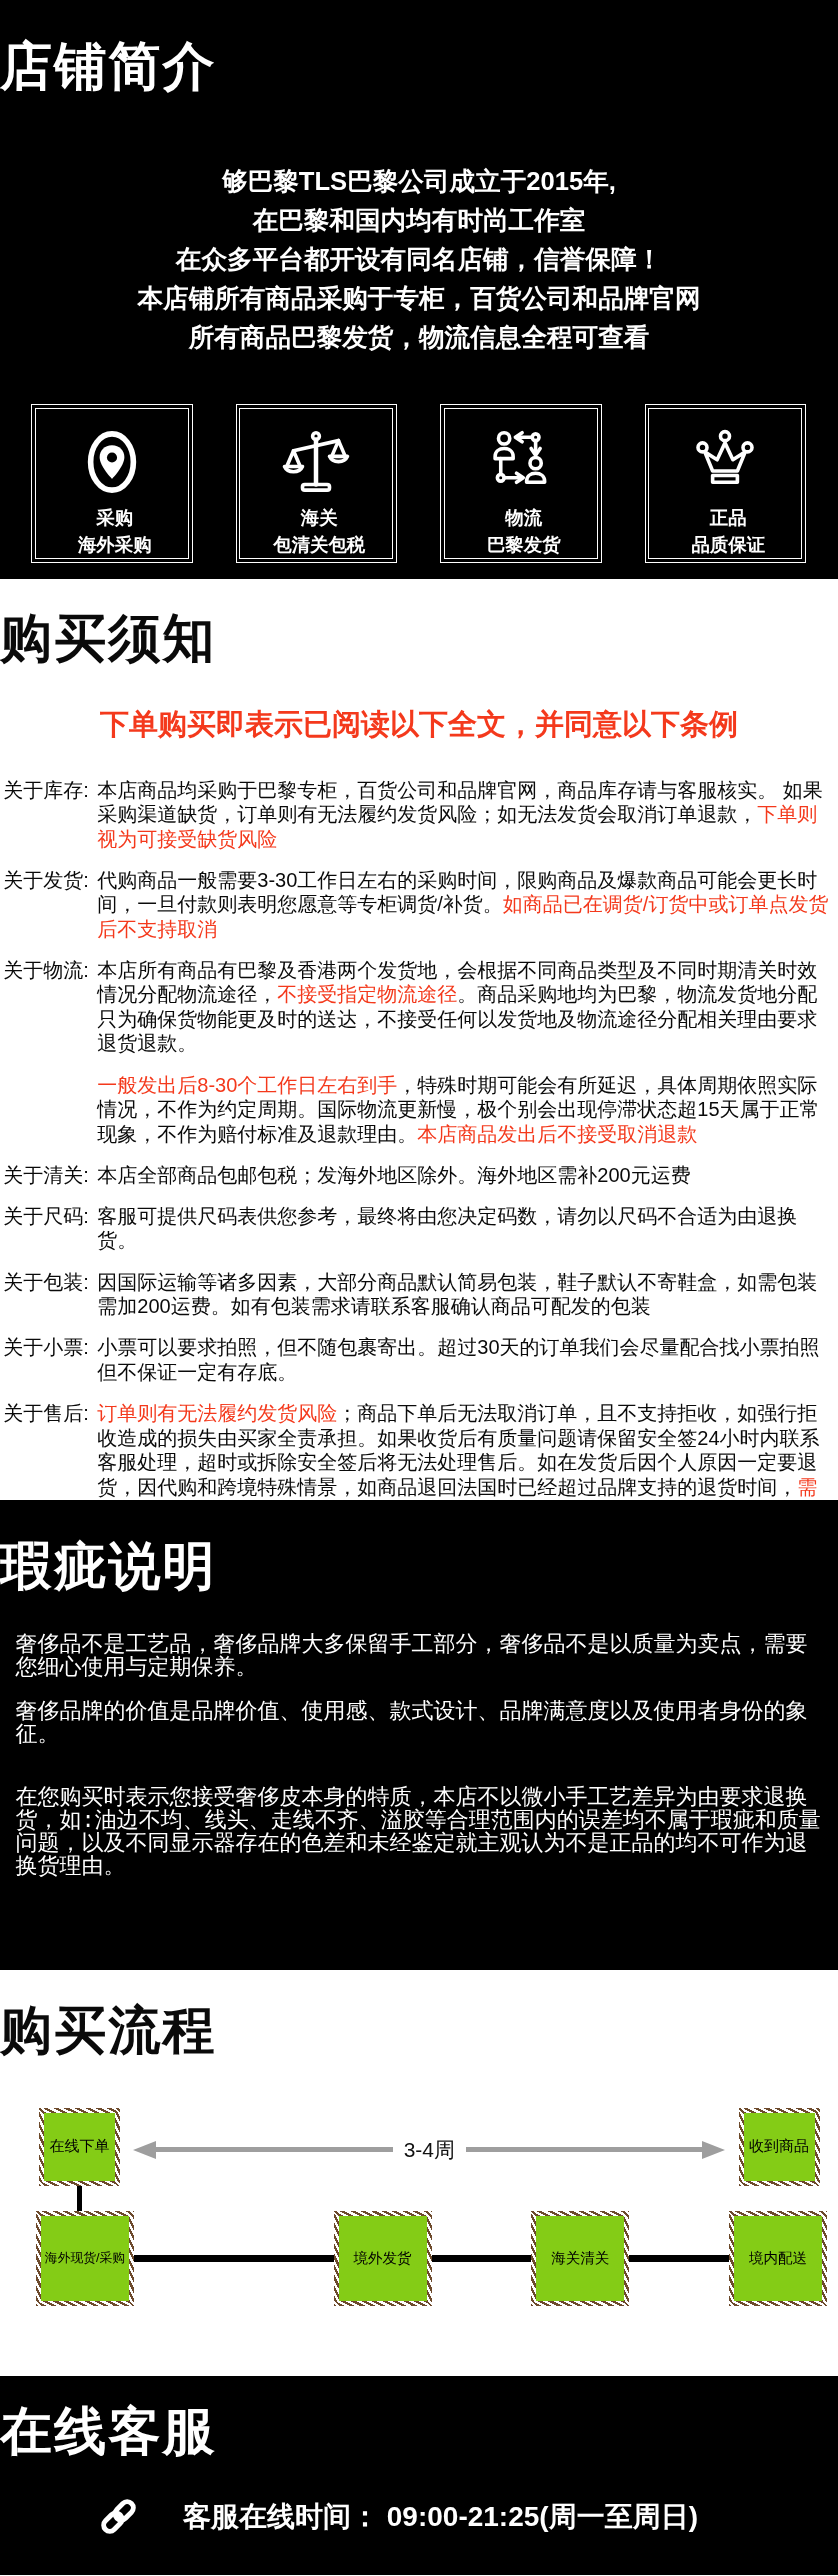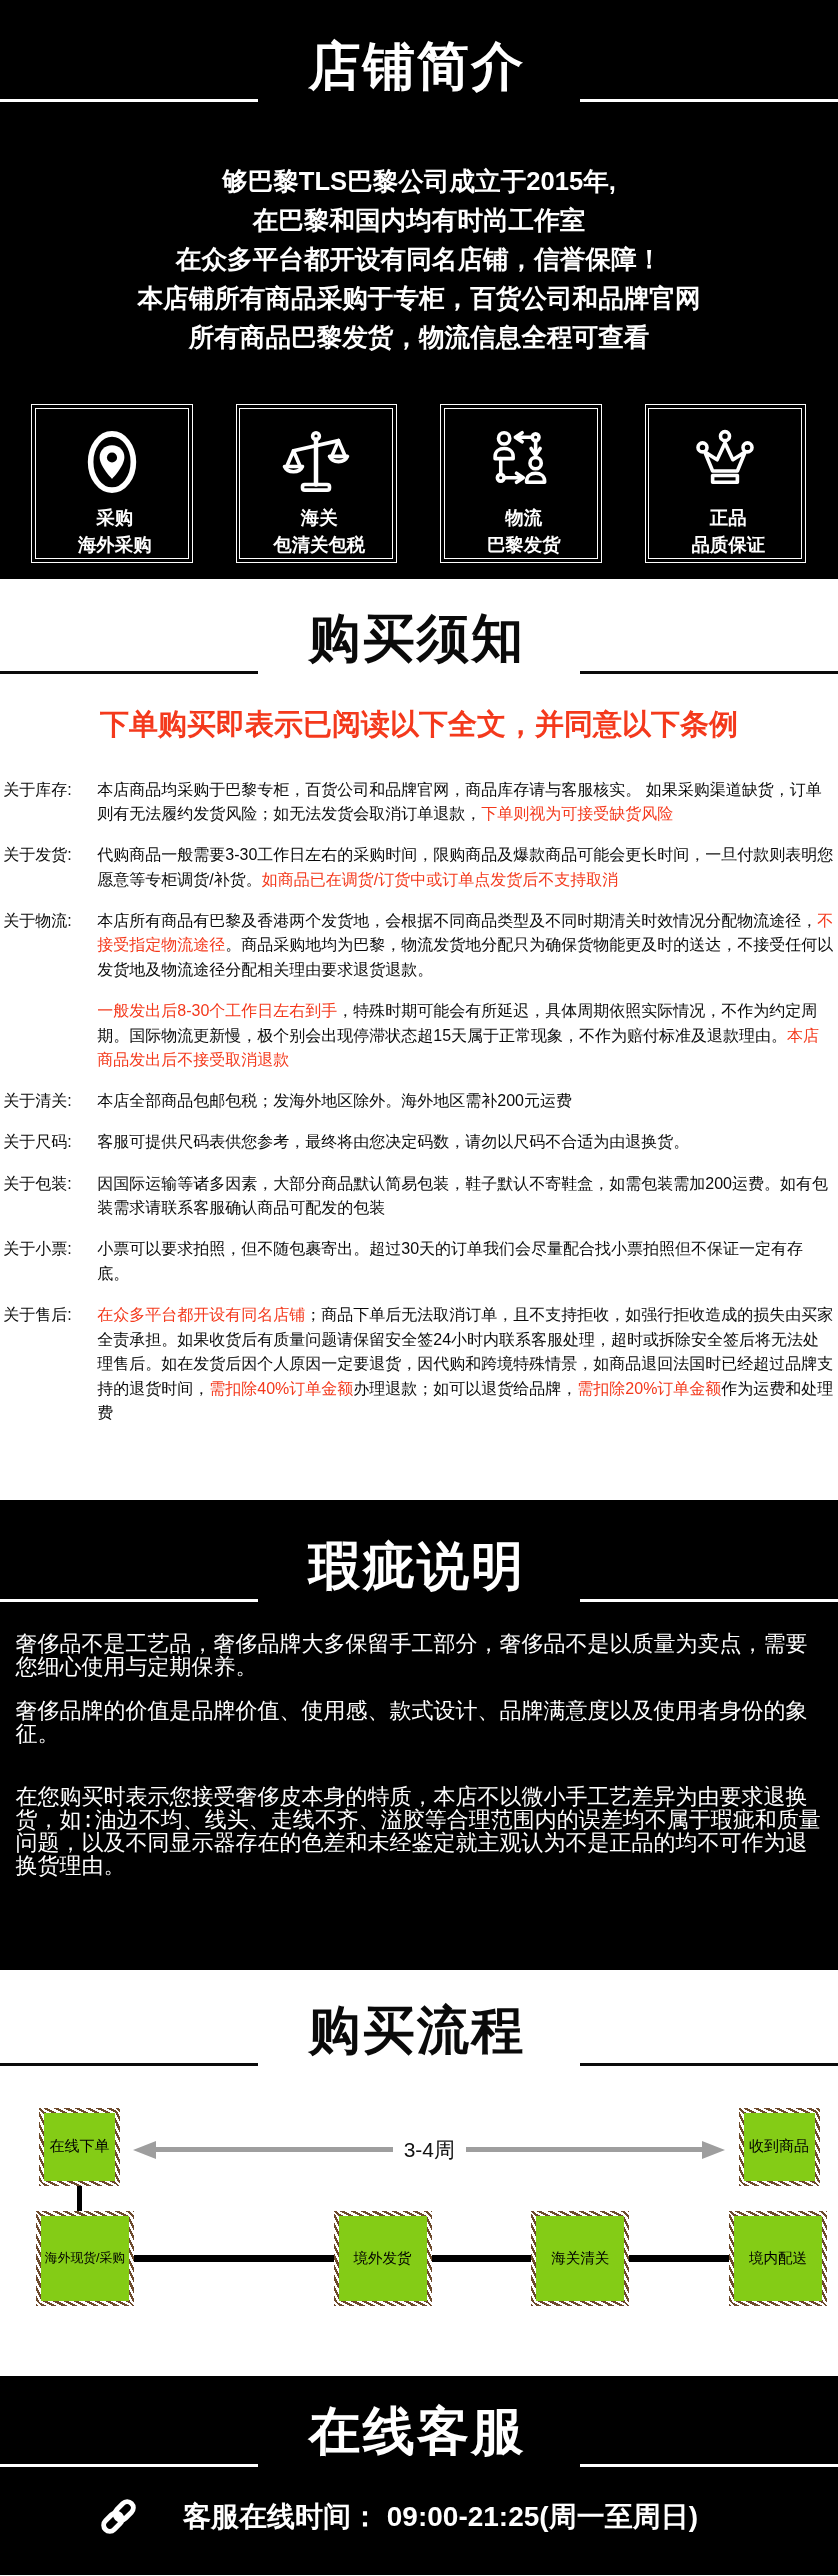--- a/index.html
+++ b/index.html
@@ -2,21 +2,21 @@
 <html style="font-size:9px"><head>
 <meta charset="utf-8">
 <style>
   html,body{margin:0;padding:0;background:#fff;}
   body{width:838px;font-family:"Liberation Sans","DejaVu Sans",sans-serif;-webkit-font-smoothing:antialiased;}
   .sec{overflow:hidden;box-sizing:border-box;}
   .dark{background:#000;color:#fff;}
   .light{background:#fff;color:#0a0a0a;}
 
   
-  .title-row{display:flex;align-items:flex-end;width:100%;}
+  .title-row{display:flex;align-items:flex-start;width:100%;flex-direction:column;}
   .title-row .rule{flex:1;height:2.8px;}
   .dark .rule{background:#fff;}
   .light .rule{background:#0a0a0a;}
   .title-row .rule.l{margin-right:51px;}
   .title-row .rule.r{margin-left:55px;}
   .sec-title{font-size:52px;font-weight:bold;letter-spacing:2.2px;white-space:nowrap;}
 
   
   #hero{height:579px;padding-top:32px;}
   #hero .intro{margin-top:60px;text-align:center;font-size:25.6px;font-weight:bold;line-height:39px;}
@@ -25,21 +25,21 @@
   .badge-in{border:0.6px solid #fff;height:100%;box-sizing:border-box;display:flex;flex-direction:column;align-items:center;}
   .badge-icon{margin-top:14.5px;height:77px;display:flex;align-items:center;justify-content:center;}
   .badge-icon svg{width:72px;height:72px;}
   .badge-text{margin-top:3.3px;text-align:center;font-size:18.4px;font-weight:bold;line-height:27px;color:#fff;margin-left:6px;}
 
   
   #notice{height:921px;padding-top:24.5px;}
   .red{color:#f4391c;}
   .notice-sub{margin-top:31px;text-align:center;font-size:29px;font-weight:bold;color:#f4391c;}
   .n-items{margin-top:33px;padding:0 4.5px 0 3.3px;}
-  .n-item{display:flex;margin-bottom:16.7px;font-size:16px;line-height:24.5px;}
+  .n-item{display:flex;margin-bottom:16.7px;font-size:20px;line-height:24.5px;}
   .n-label{flex:0 0 94px;white-space:nowrap;}
   .n-body{flex:1;}
   .n-body p{margin:0;}
   .n-body p + p{margin-top:16.7px;}
 
   
   #defect{height:470px;padding-top:32px;font-family:Liberation Mono, monospace;}
   .d-paras{margin:32px 16.7px 0 15.6px;font-size:22px;line-height:23px;}
   .d-paras p{margin:0;}
   .d-paras p.g1{margin-bottom:21px;}
@@ -219,21 +219,21 @@
     </div>
     <div class="n-item">
       <div class="n-label">关于小票:</div>
       <div class="n-body">
           <p><span>小票可以要求拍照，但不随包裹寄出。超过30天的订单我们会尽量配合找小票拍照但不保证一定有存底。</span></p>
         </div>
     </div>
     <div class="n-item">
       <div class="n-label">关于售后:</div>
       <div class="n-body">
-          <p><span class="red">在众多平台都开设有同名店铺</span><span>；商品下单后无法取消订单，且不支持拒收，如强行拒收造成的损失由买家全责承担。如果收货后有质量问题请保留安全签24小时内联系客服处理，超时或拆除安全签后将无法处理售后。如在发货后因个人原因一定要退货，因代购和跨境特殊情景，如商品退回法国时已经超过品牌支持的退货时间，</span><span class="red">需扣除40%订单金额</span><span>办理退款；如可以退货给品牌，</span><span class="red">需扣除20%订单金额</span><span>作为运费和处理费</span></p>
+          <p><span class="red">订单则有无法履约发货风险</span><span>；商品下单后无法取消订单，且不支持拒收，如强行拒收造成的损失由买家全责承担。如果收货后有质量问题请保留安全签24小时内联系客服处理，超时或拆除安全签后将无法处理售后。如在发货后因个人原因一定要退货，因代购和跨境特殊情景，如商品退回法国时已经超过品牌支持的退货时间，</span><span class="red">需扣除40%订单金额</span><span>办理退款；如可以退货给品牌，</span><span class="red">需扣除20%订单金额</span><span>作为运费和处理费</span></p>
         </div>
     </div>
   </div>
 </section>
 
 <section id="defect" class="sec dark">
   <div class="title-row">
     <div class="rule l"></div>
     <div class="sec-title">瑕疵说明</div>
     <div class="rule r"></div>

